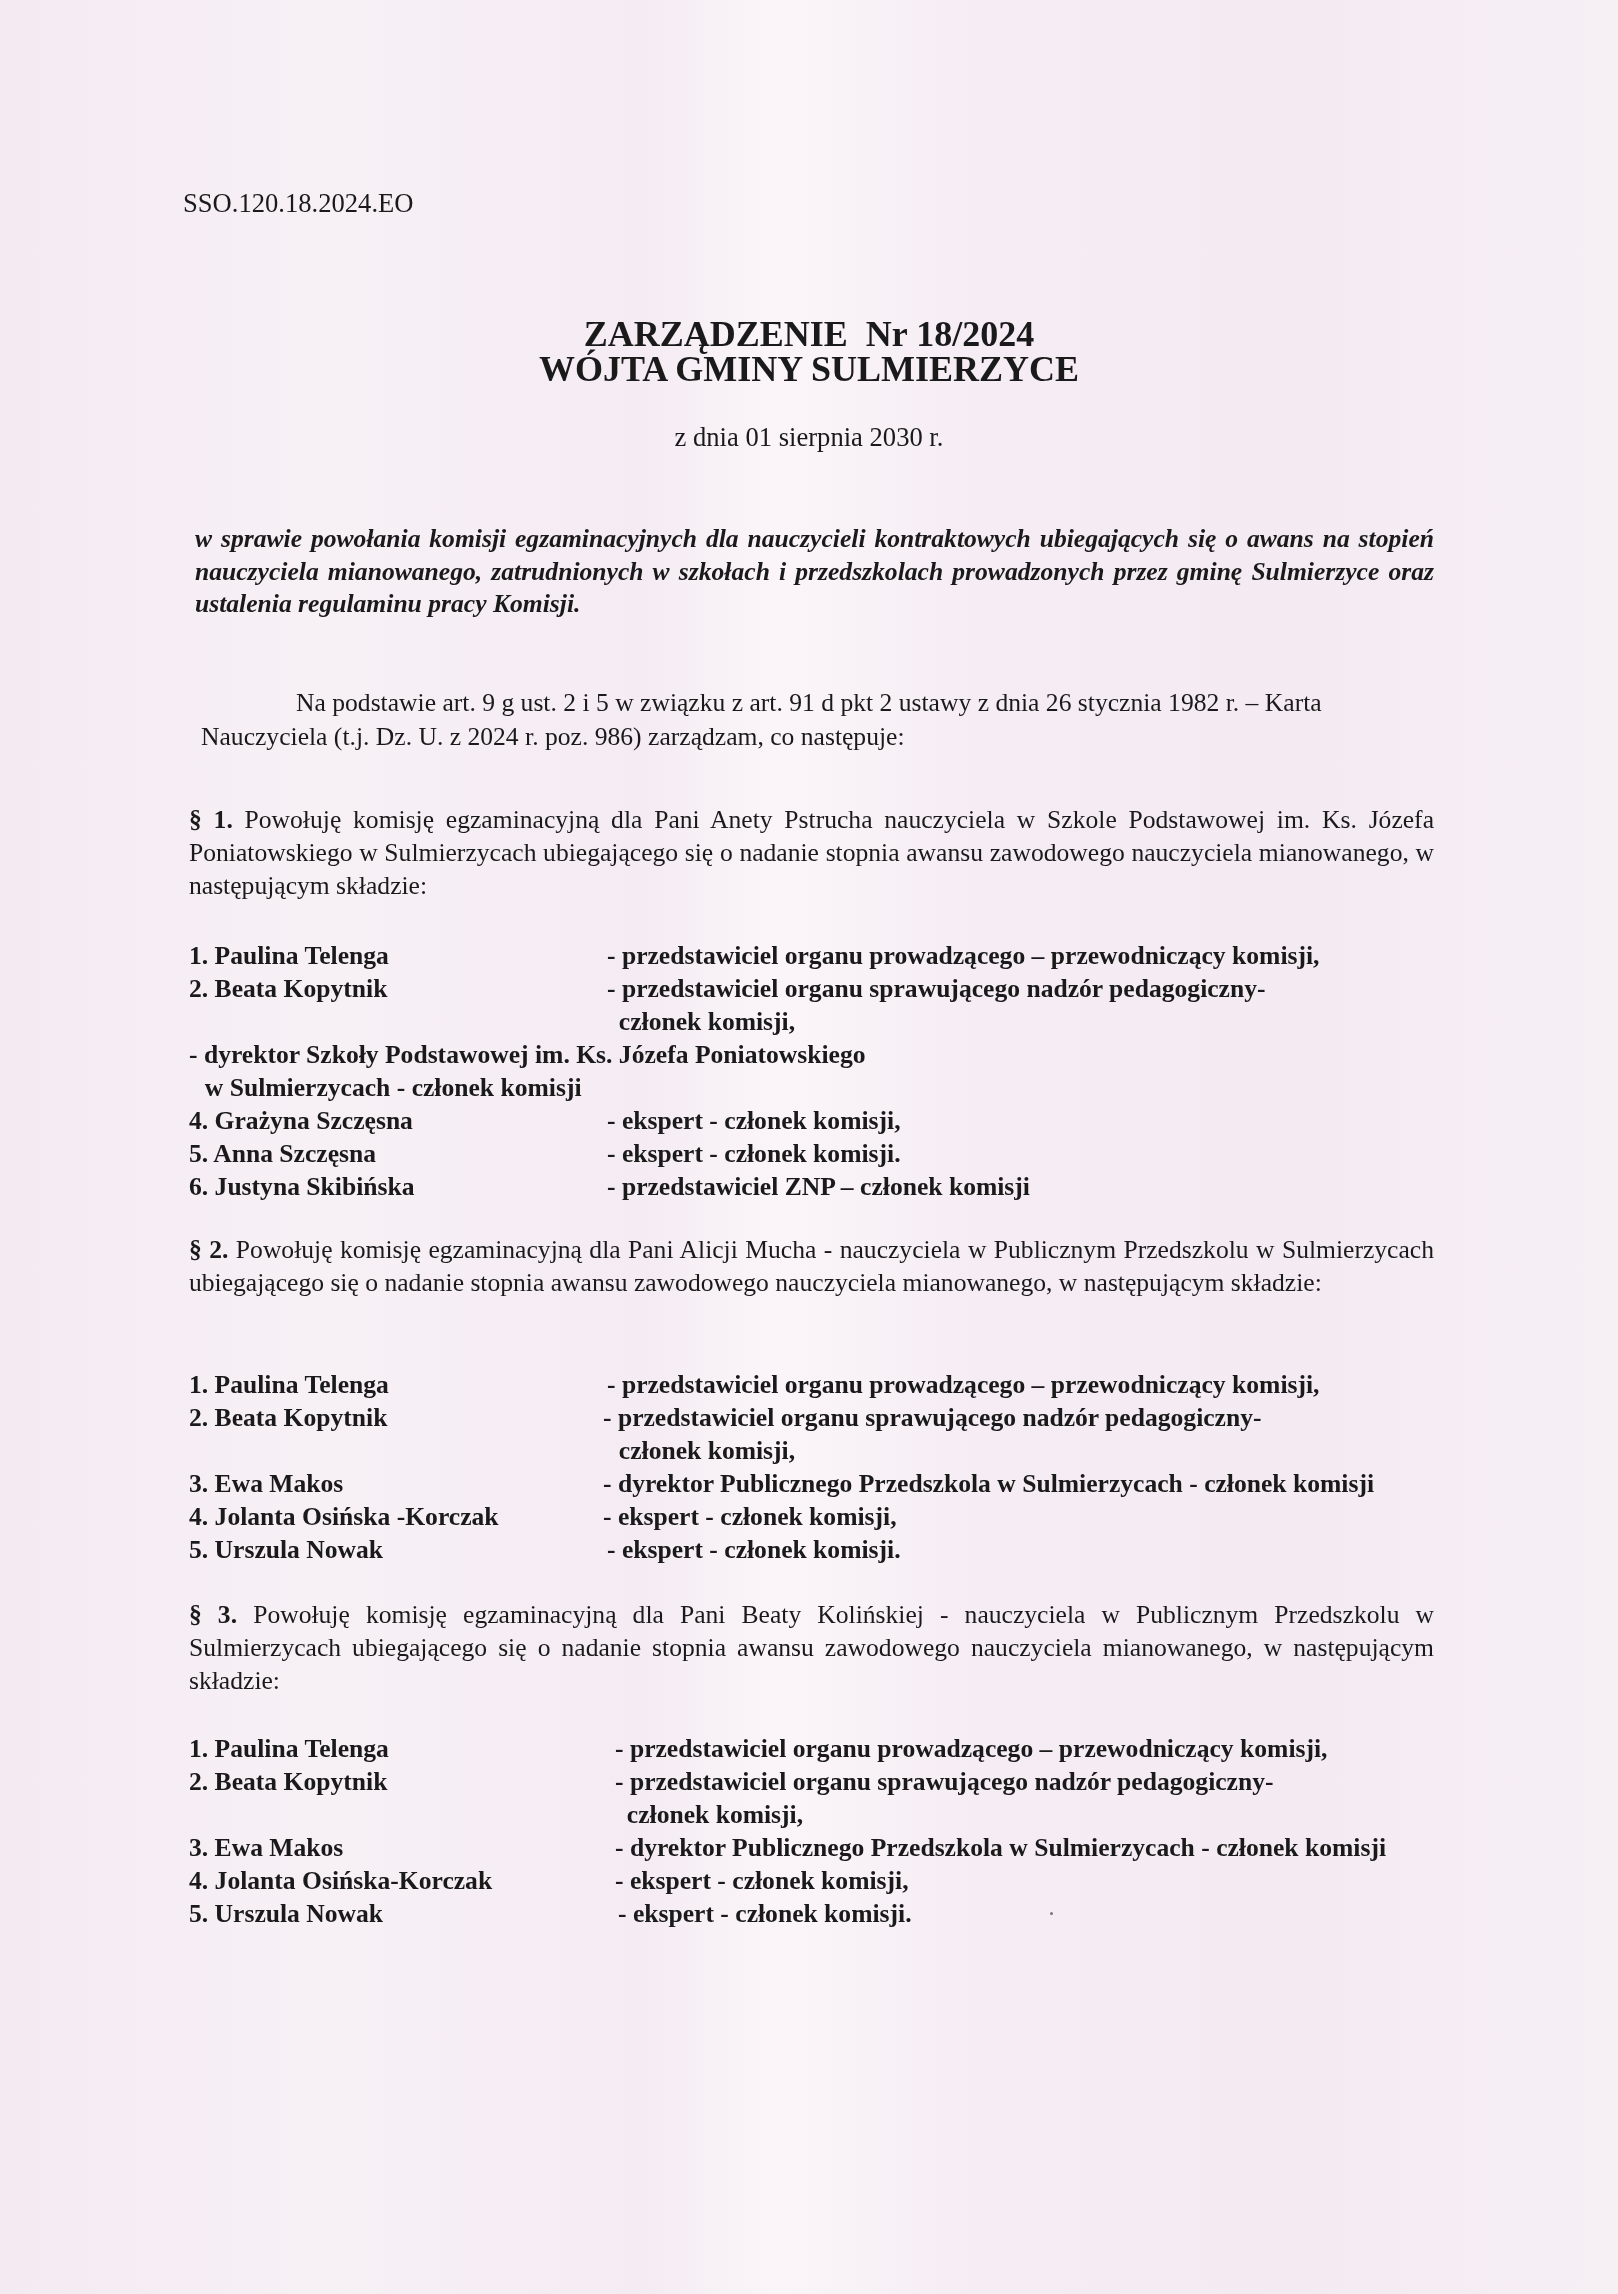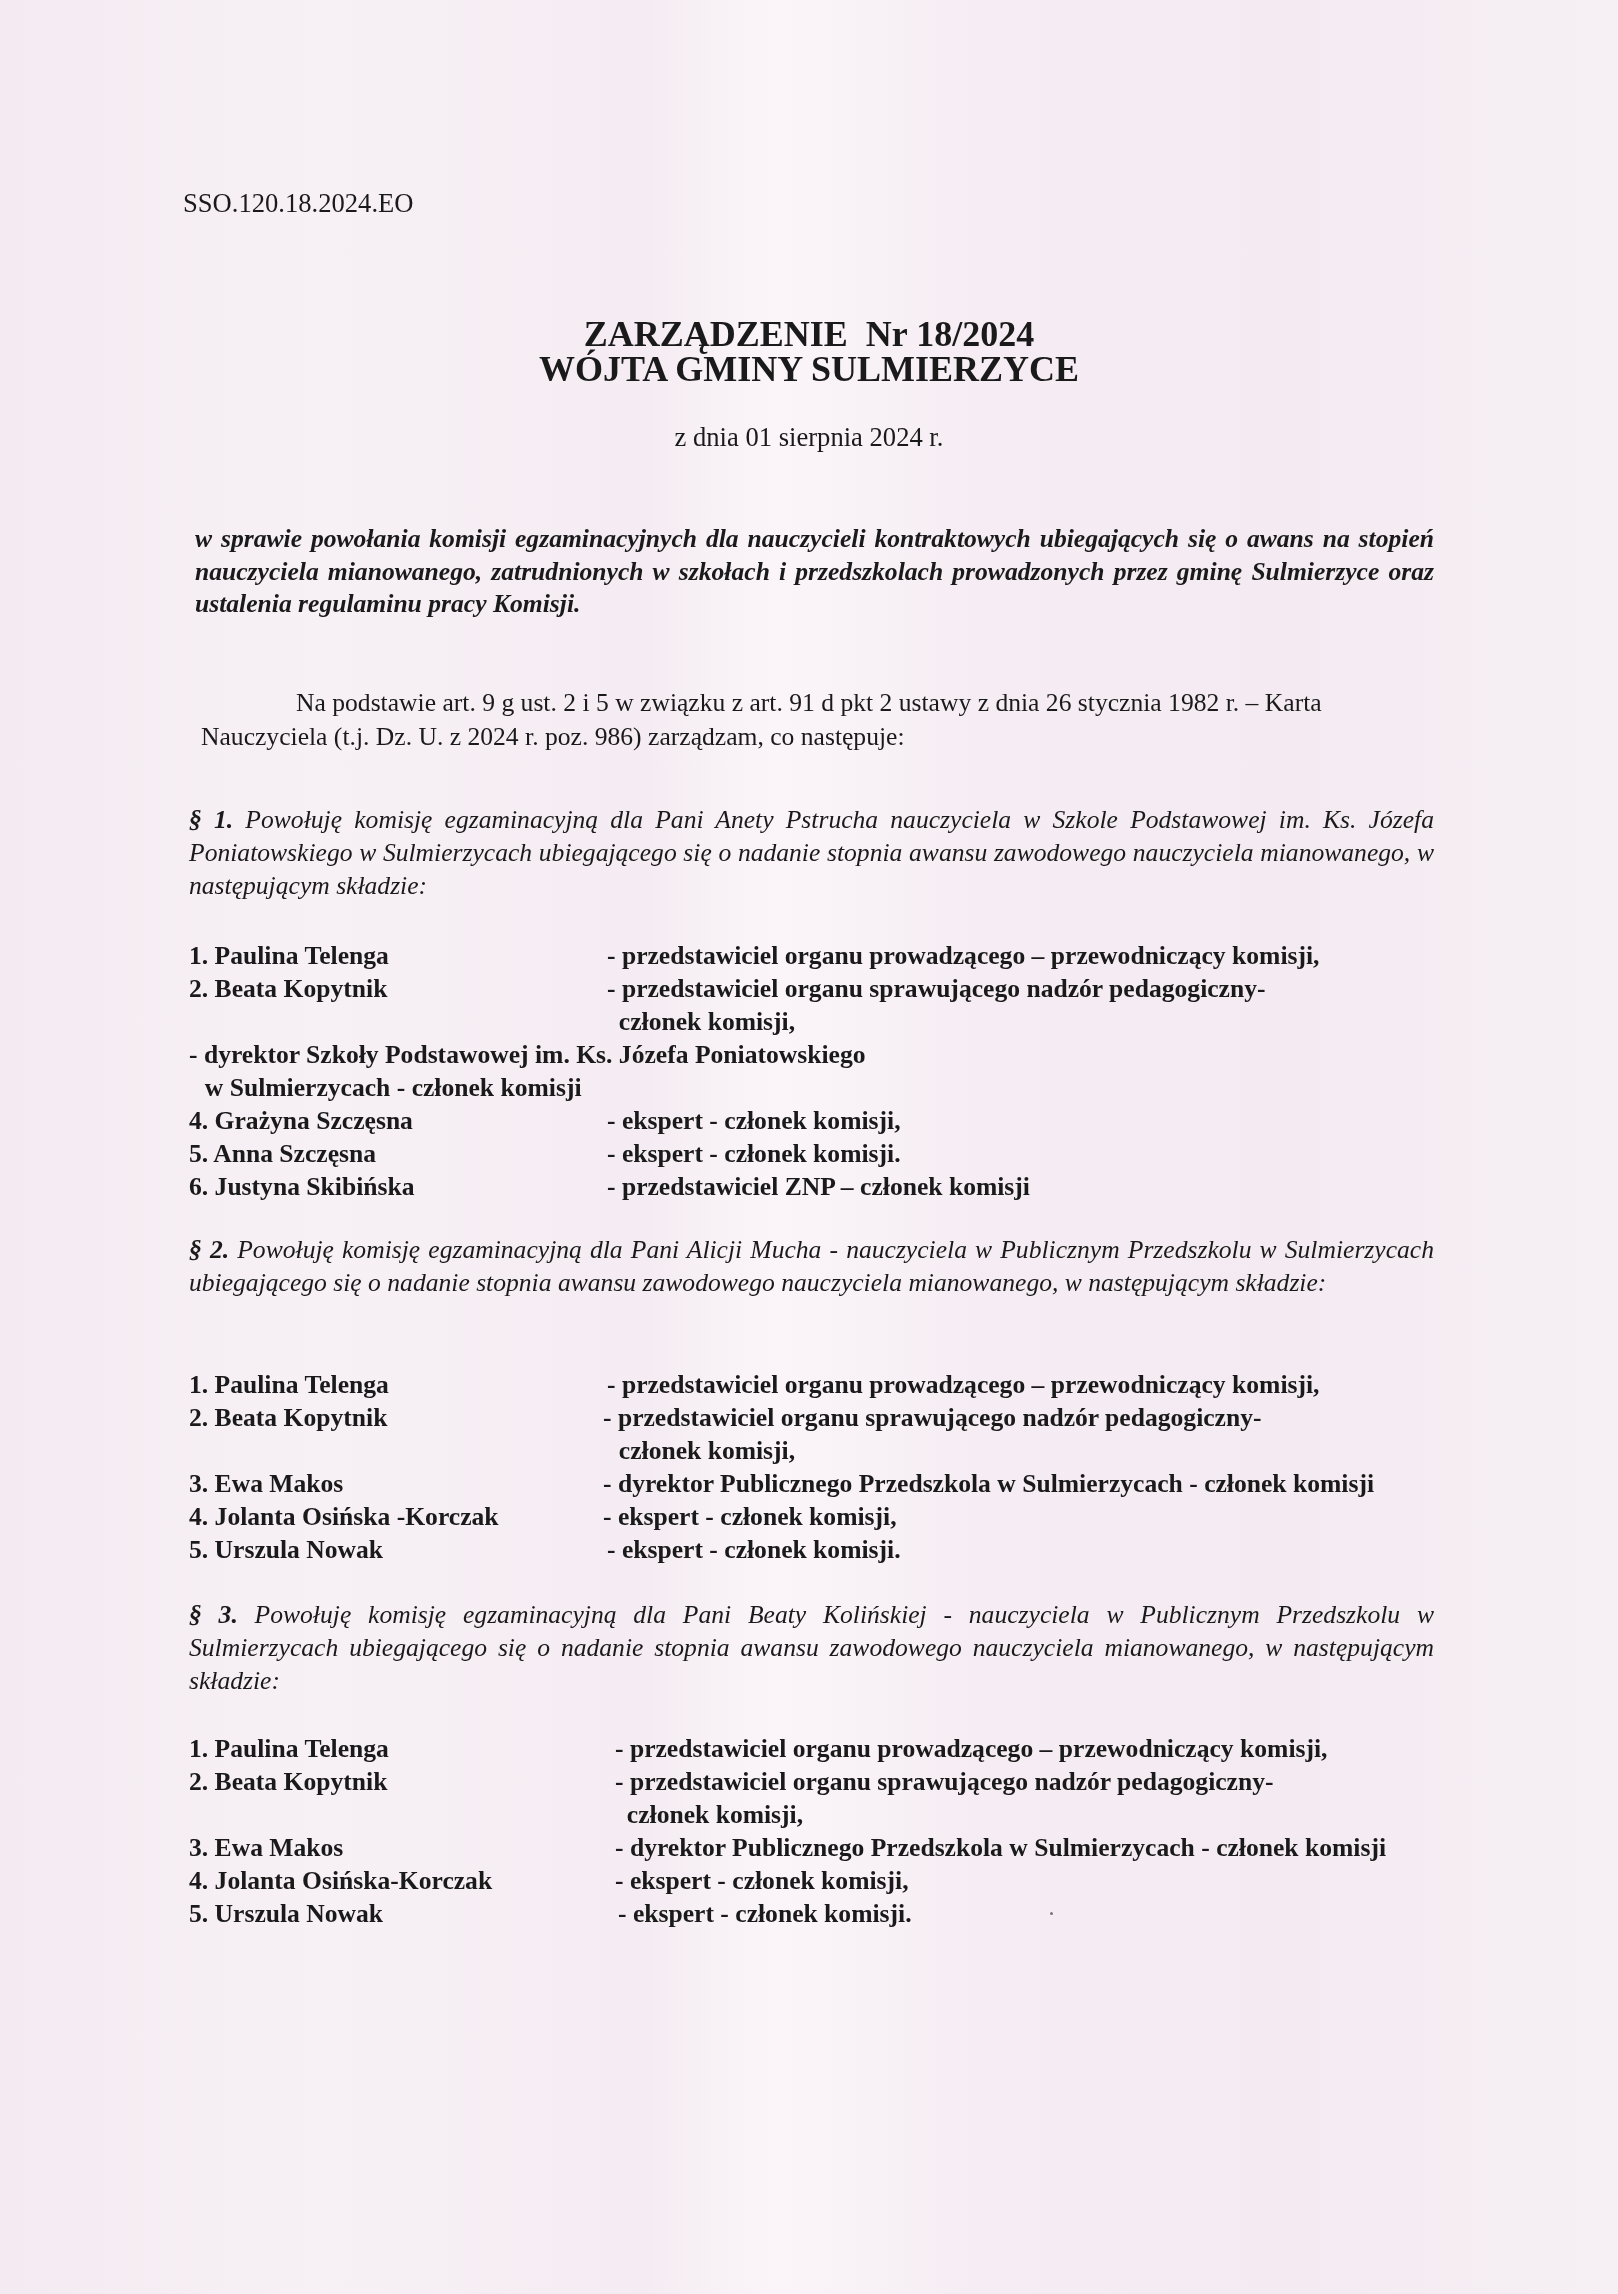--- a/index.html
+++ b/index.html
@@ -68,21 +68,20 @@
       text-indent: 95px;
     }
     .para {
       position: absolute;
       left: 189px;
       width: 1245px;
       font-size: 25.6px;
       line-height: 33px;
       text-align: justify;
       text-align-last: left;
-      font-style: italic;
     }
     .para .num {
       font-weight: bold;
     }
     .members {
       position: absolute;
       left: 189px;
       width: 1281px;
       font-size: 25.6px;
       line-height: 33px;
@@ -115,21 +114,21 @@
 
 <div class="page">
 
   <div class="ref">SSO.120.18.2024.EO</div>
 
   <div class="title-block">
     <div style="white-space:pre;">ZARZĄDZENIE  Nr 18/2024</div>
     <div>WÓJTA GMINY SULMIERZYCE</div>
   </div>
 
-  <div class="date">z dnia 01 sierpnia 2024 r.</div>
+  <div class="date">z dnia 01 sierpnia 2030 r.</div>
 
   <div class="subject">w sprawie powołania komisji egzaminacyjnych dla nauczycieli kontraktowych ubiegających się o awans na stopień nauczyciela mianowanego, zatrudnionych w szkołach i przedszkolach prowadzonych przez gminę Sulmierzyce oraz ustalenia regulaminu pracy Komisji.</div>
 
   <div class="basis">Na podstawie art. 9 g ust. 2 i 5 w związku z art. 91 d pkt 2 ustawy z dnia 26 stycznia 1982 r. – Karta Nauczyciela (t.j. Dz. U. z 2024 r. poz. 986) zarządzam, co następuje:</div>
 
   <div class="para" style="top:803px;">
     <span class="num">§ 1.</span><span> Powołuję komisję egzaminacyjną dla Pani Anety Pstrucha nauczyciela w Szkole Podstawowej im. Ks. Józefa Poniatowskiego w Sulmierzycach ubiegającego się o nadanie stopnia awansu zawodowego nauczyciela mianowanego, w następującym składzie:</span>
   </div>
 
   <div class="members" style="top:939px;">

